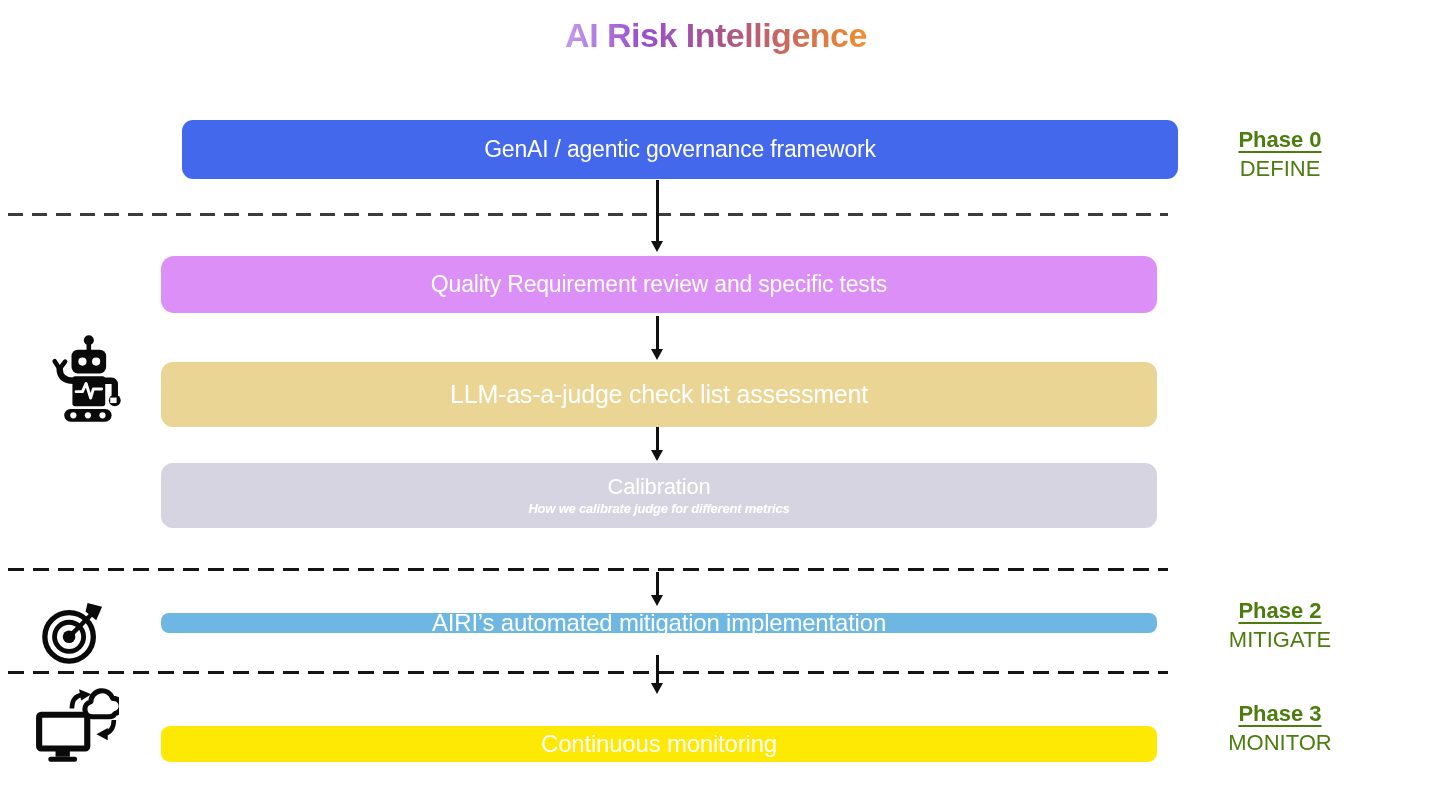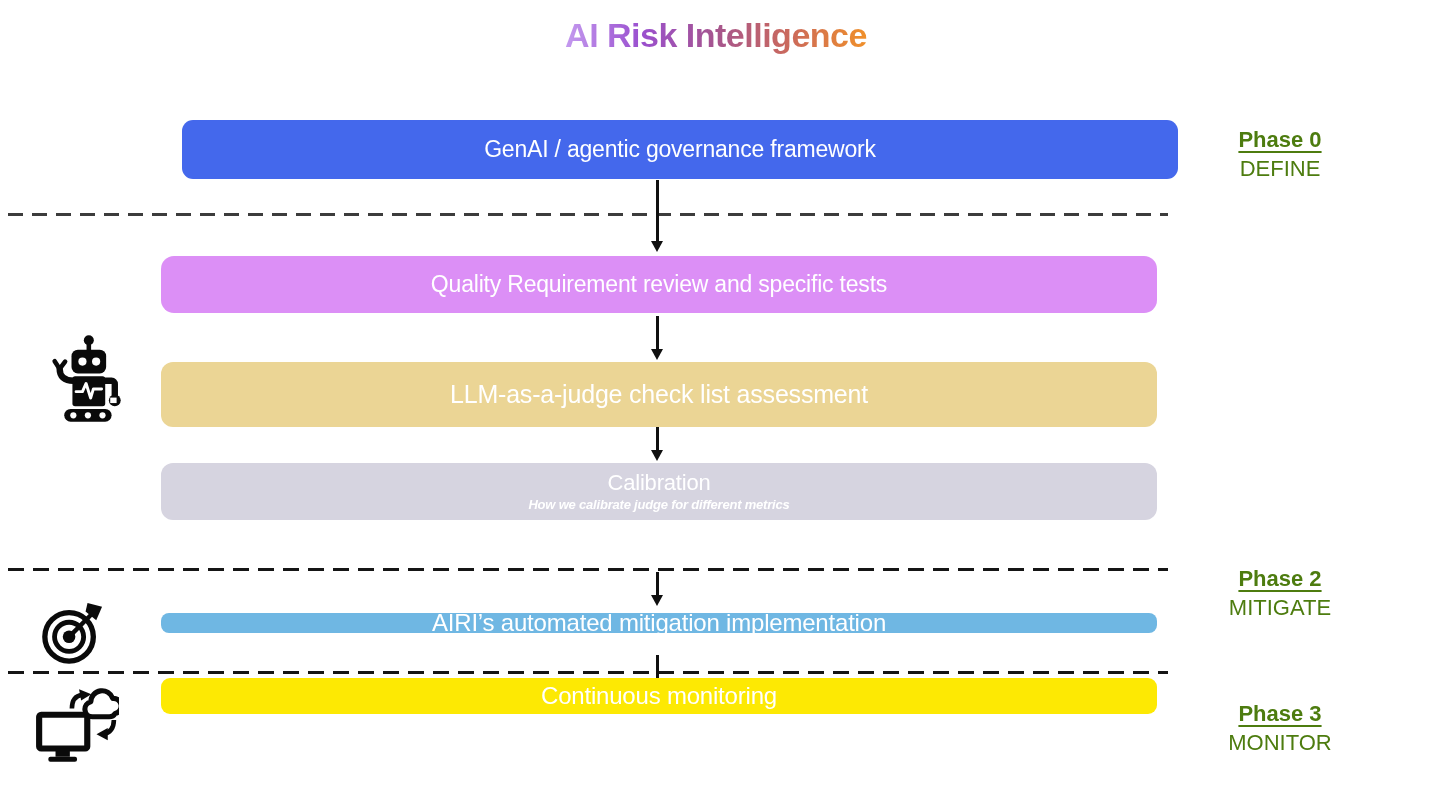--- a/index.html
+++ b/index.html
@@ -21,23 +21,23 @@
   .step{
     position:absolute;left:161px;width:996px;
     display:flex;flex-direction:column;align-items:center;justify-content:center;
     color:#ffffff;text-align:center;letter-spacing:-0.2px;
   }
   .step-label{line-height:1.05;}
   .step-sublabel{font-style:italic;font-weight:bold;font-size:13px;margin-top:3px;}
   .step-1{top:120px;height:59px;border-radius:11px;font-size:23px;margin-left:21px;}
   .step-2{top:256px;height:57px;border-radius:13px;font-size:23px;}
   .step-3{top:362px;height:65px;border-radius:12px;font-size:25px;}
-  .step-4{top:463px;height:57px;border-radius:12px;font-size:22px;}
+  .step-4{top:463px;height:65px;border-radius:12px;font-size:22px;}
   .step-5{top:613px;height:20px;border-radius:8px;font-size:24px;}
-  .step-6{top:678px;height:36px;border-radius:9px;font-size:24px;}
+  .step-6{top:726px;height:36px;border-radius:9px;font-size:24px;}
 
   
   .divider{position:absolute;left:8px;width:1160px;}
   .divider-1{top:213px;height:3px;
     background-image:repeating-linear-gradient(90deg,#3c3c3c 0 15px,transparent 15px 24px);}
   .divider-2{top:568px;height:2.5px;
     background-image:repeating-linear-gradient(90deg,#151515 0 16px,transparent 16px 25px);}
   .divider-3{top:671px;height:2.5px;
     background-image:repeating-linear-gradient(90deg,#151515 0 16px,transparent 16px 25px);}
 
@@ -54,21 +54,21 @@
   .arrow-4{top:572px;height:24px;}
   .arrow-5{top:655px;height:29px;}
 
   
   .phase{position:absolute;left:1190px;width:180px;text-align:center;color:#4d7c0f;}
   .phase-name{font-size:22px;font-weight:bold;text-decoration:underline;
     text-decoration-thickness:2px;text-underline-offset:4px;line-height:1.25;}
   .phase-stage{font-size:22px;font-weight:normal;line-height:1.35;}
   .phase-0{top:126px;}
   .phase-1{top:309px;}
-  .phase-2{top:565px;}
+  .phase-2{top:597px;}
   .phase-3{top:700px;}
 
   
   .icon-box{position:absolute;}
   .icon-robot{left:46px;top:333px;width:82px;height:90px;}
   .icon-target{left:40px;top:597px;width:64px;height:68px;}
   .icon-cloud{left:33px;top:686px;width:86px;height:78px;}
   .icon-box svg{width:100%;height:100%;display:block;}
 </style>
 </head>

